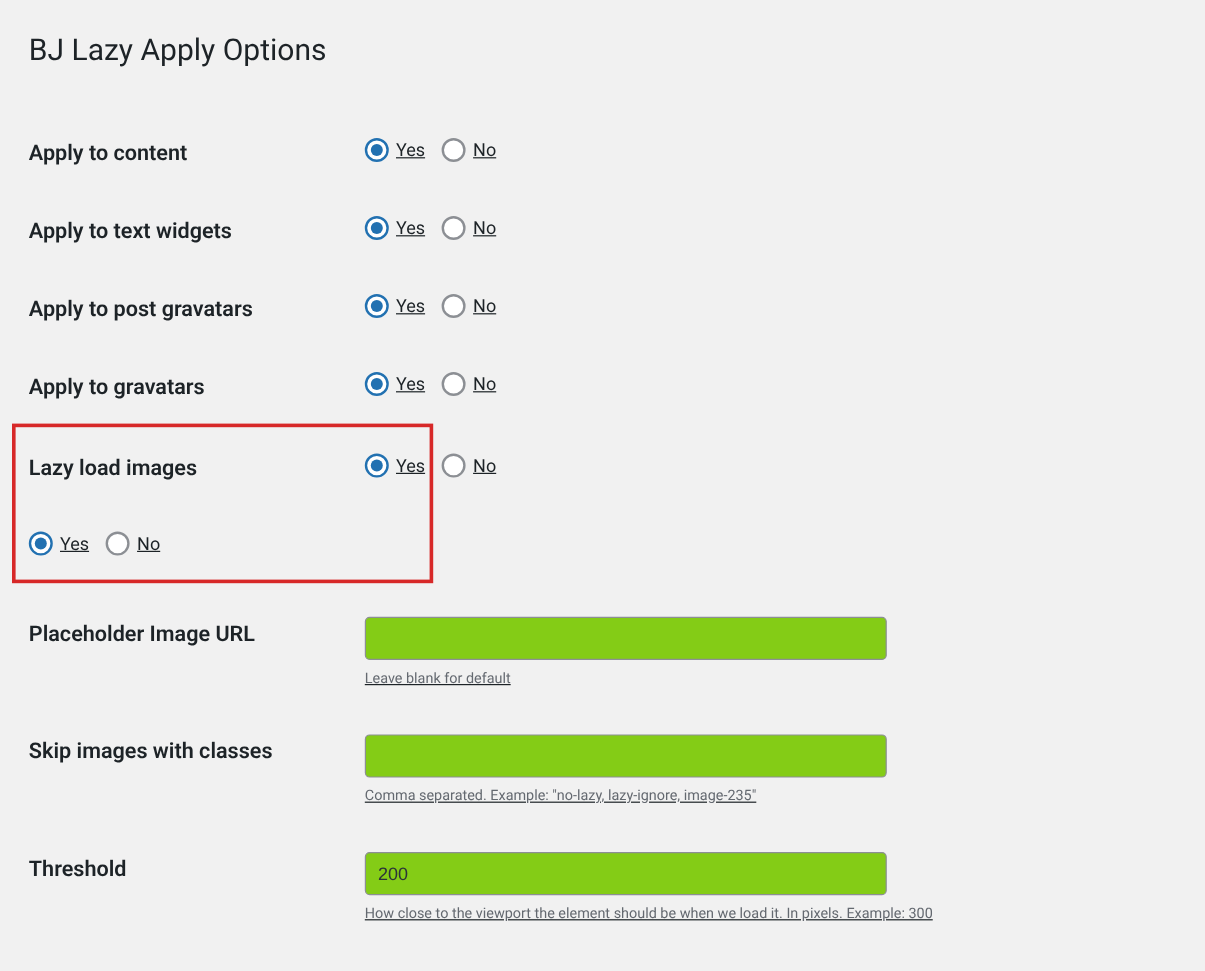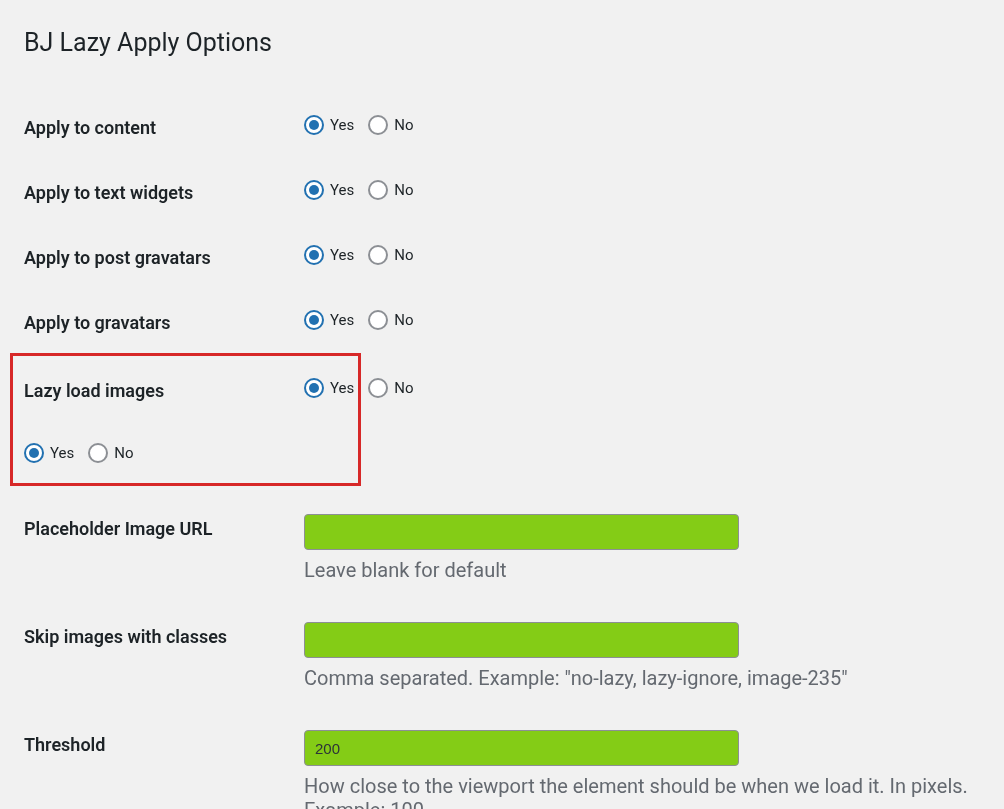--- a/index.html
+++ b/index.html
@@ -30,20 +30,21 @@
     .form-label {
       width: 280px;
       flex-shrink: 0;
       font-weight: 600;
       font-size: 18px;
       color: #1d2327;
       padding-top: 4px;
     }
     .form-field {
       flex: 1;
+      text-decoration: underline;
     }
     .radio-group {
       display: flex;
       align-items: center;
       gap: 6px;
       padding-top: 2px;
     }
     .radio-wrap {
       display: inline-flex;
       align-items: center;
@@ -83,21 +84,21 @@
       height: 36px;
       padding: 4px 10px;
       border: 1px solid #8c8f94;
       border-radius: 4px;
       font-size: 15px;
       background: #84cc16;
       color: #2c3338;
     }
     .description {
       margin: 8px 0 0 0;
-      font-size: 20px;
+      font-size: 12px;
       color: #646970;
     }
     .highlight-box {
       border: 3px solid #d72828;
       margin: 0 0 0 -14px;
       padding: 0 0 0 11px;
       width: 351px;
     }
     .highlight-box .form-row {
       padding: 20px 0;
@@ -234,17 +235,17 @@
     <div class="form-field">
       <input type="text" class="text-input" value="" style="">
       <p class="description">Comma separated. Example: "no-lazy, lazy-ignore, image-235"</p>
     </div>
   </div>
 
   <div class="form-row">
     <div class="form-label">Threshold</div>
     <div class="form-field">
       <input type="text" class="text-input" value="200" style="">
-      <p class="description">How close to the viewport the element should be when we load it. In pixels. Example: 100</p>
+      <p class="description">How close to the viewport the element should be when we load it. In pixels. Example: 300</p>
     </div>
   </div>
 
 </div>
 
 </body></html>

